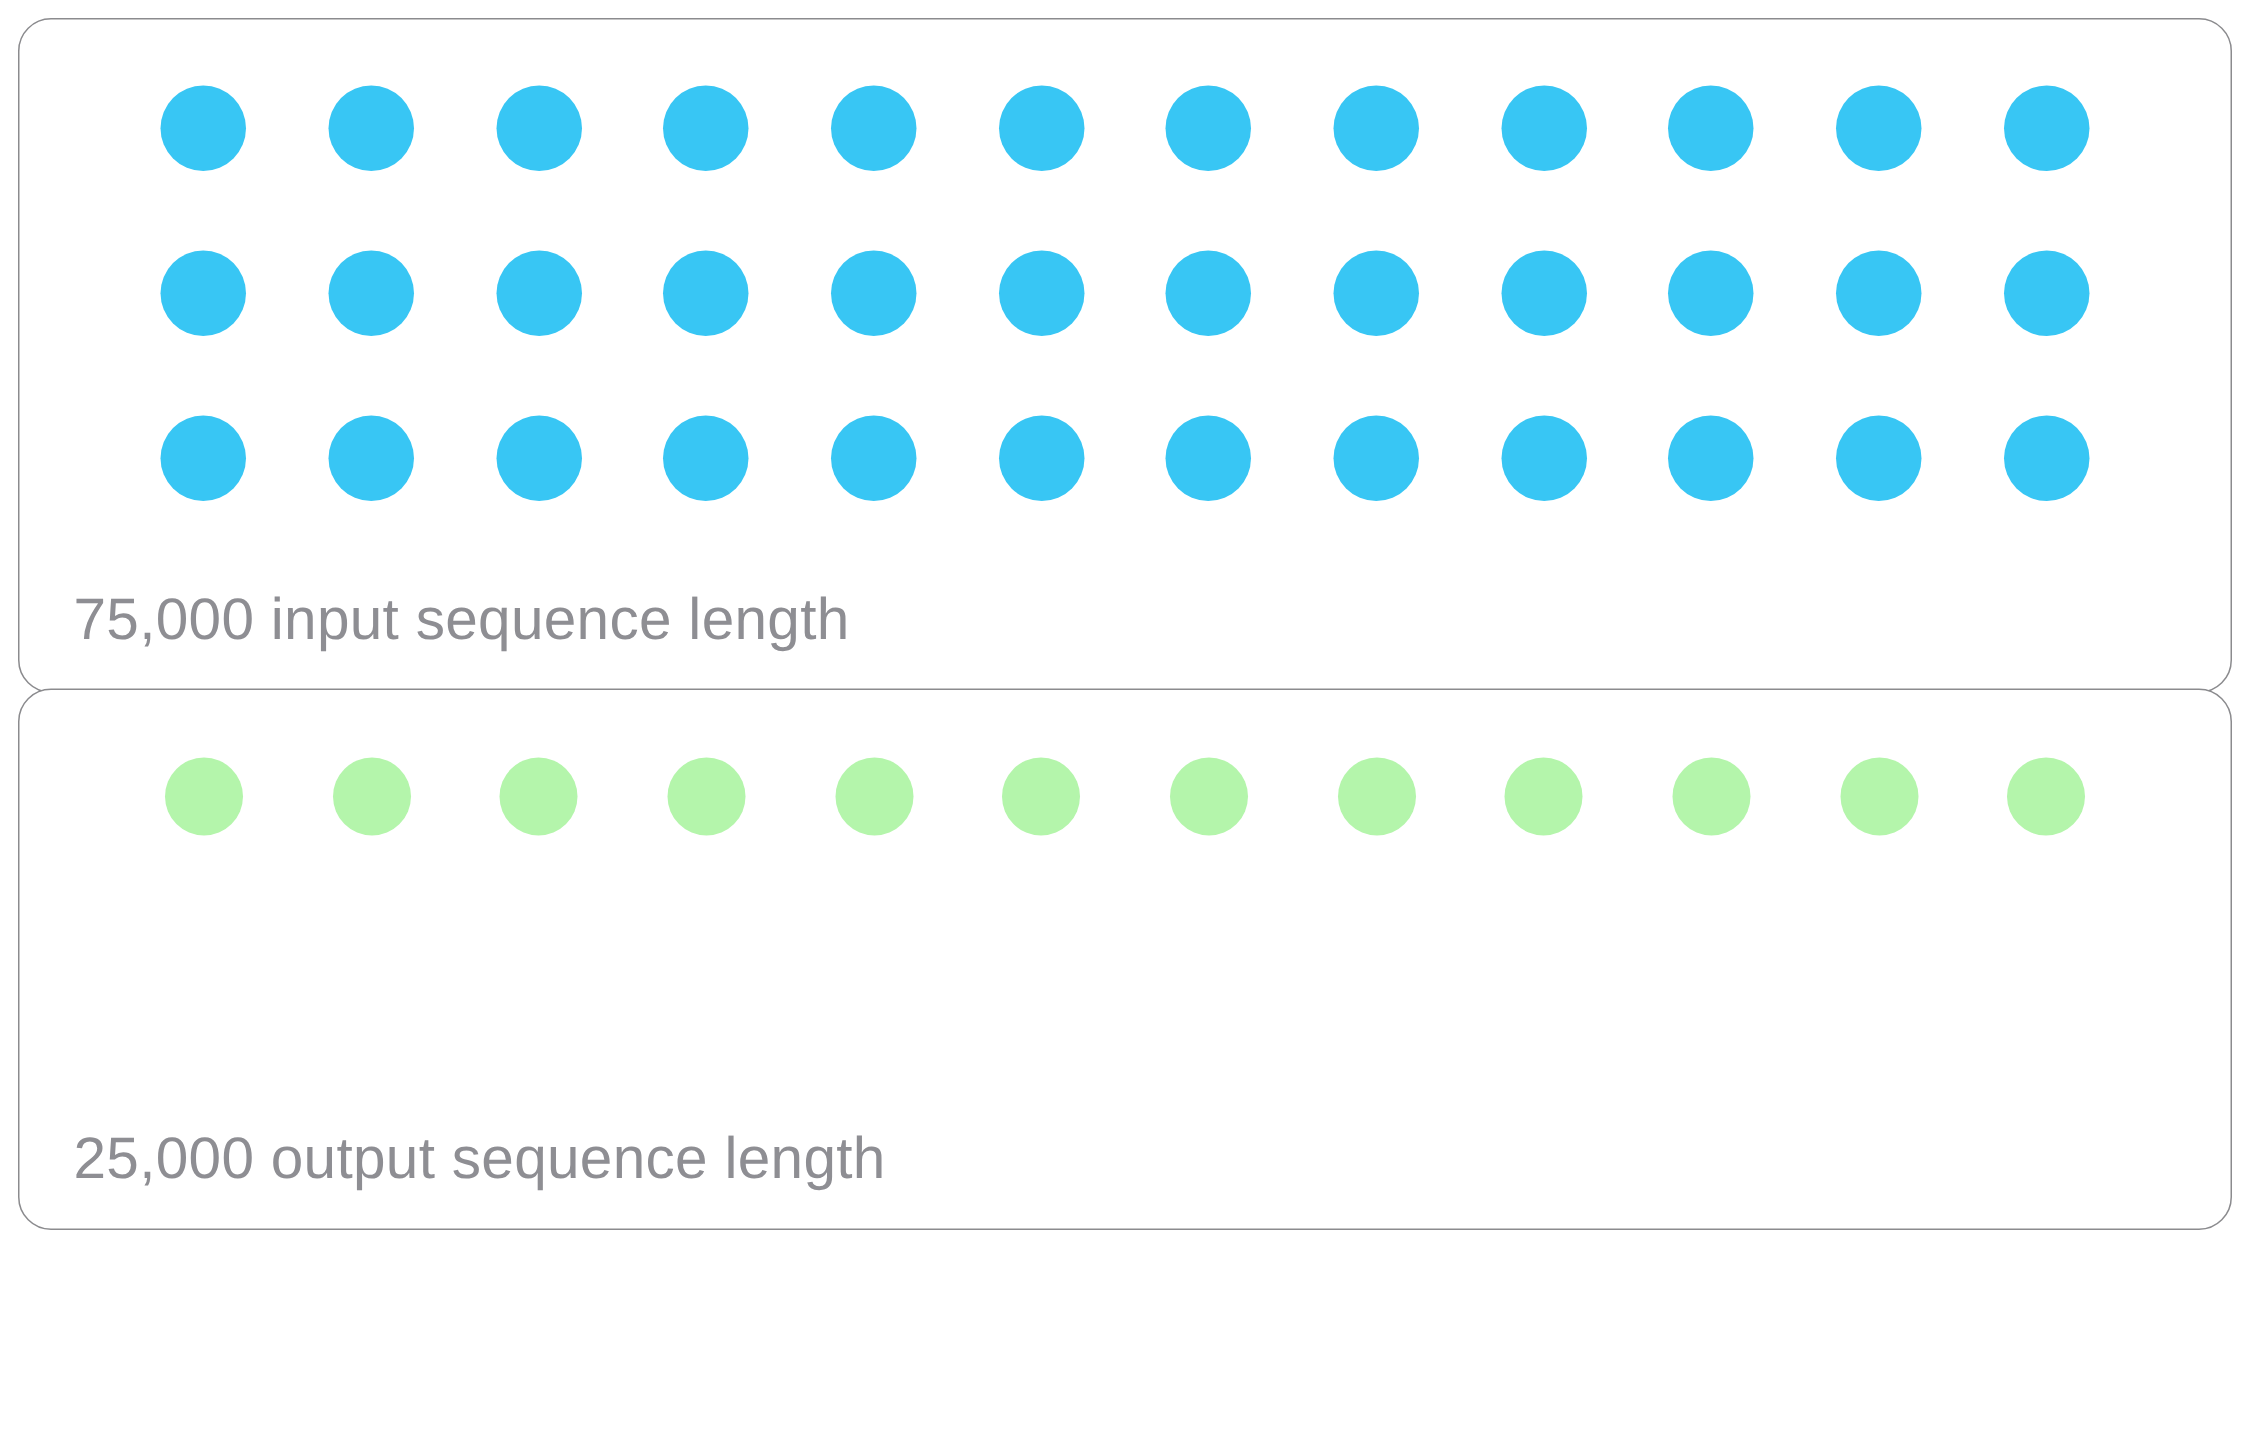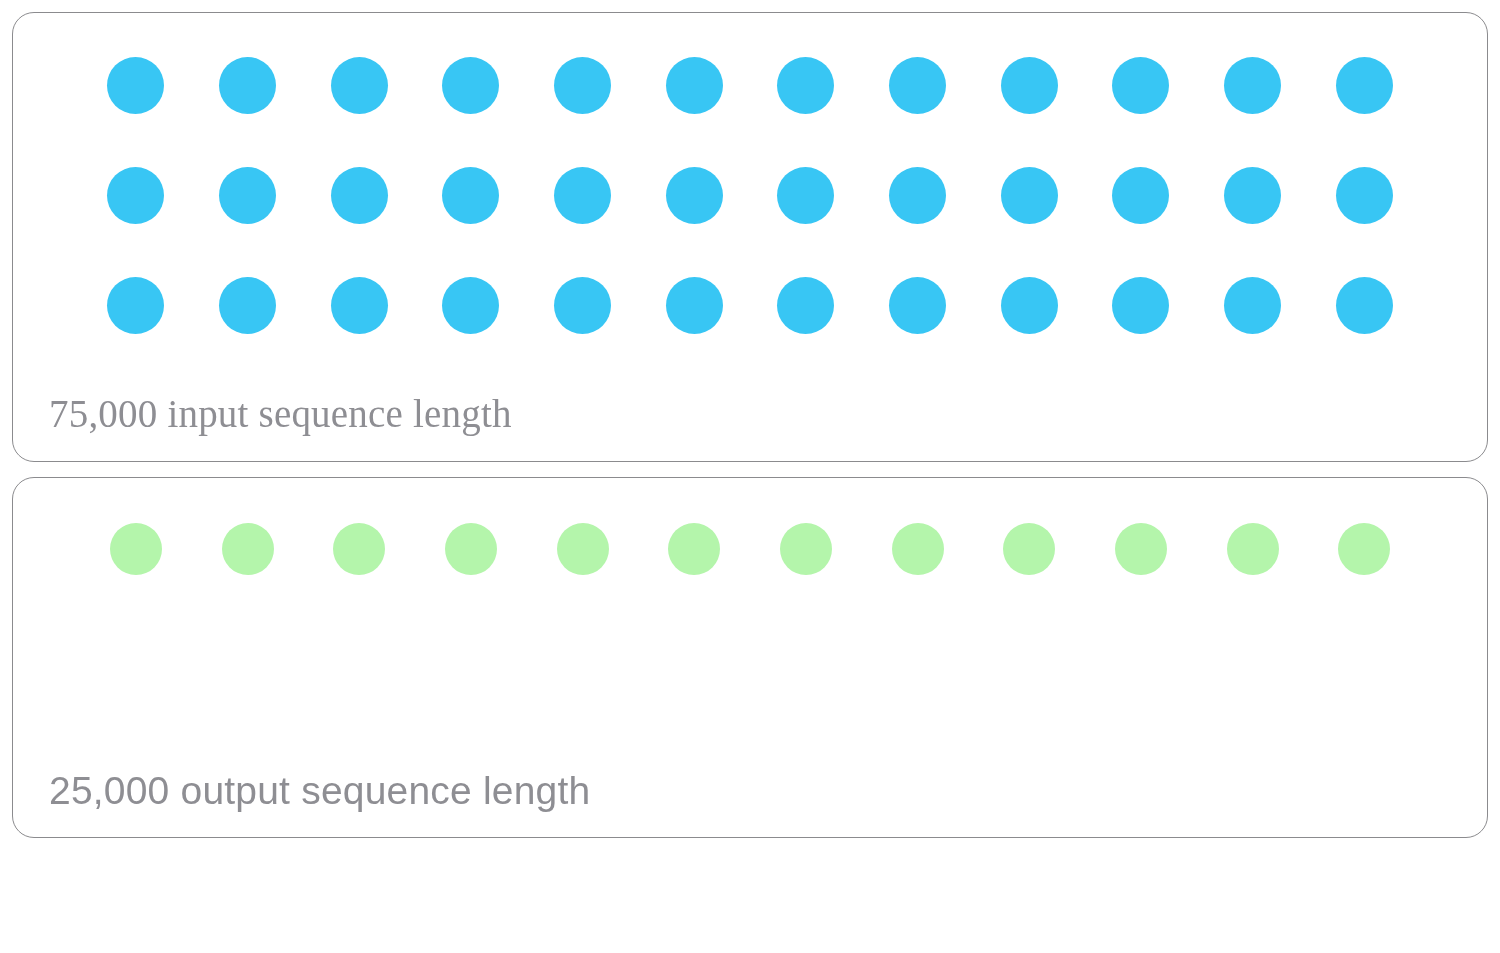--- a/index.html
+++ b/index.html
@@ -31,25 +31,24 @@
     width: 1476px;
     background: #ffffff;
     border: 1.6px solid #8b8b8e;
     border-radius: 22px;
     box-sizing: border-box;
   }
 
   .card--input {
     top: 12px;
     height: 450px;
-    font-family: Liberation Serif, serif;
   }
 
   .card--output {
-    top: 477px;
+    top: 459px;
     height: 361px;
   }
 
   
   .dot-grid {
     position: absolute;
     left: 0;
     right: 0;
     top: 0;
     padding: 0;

